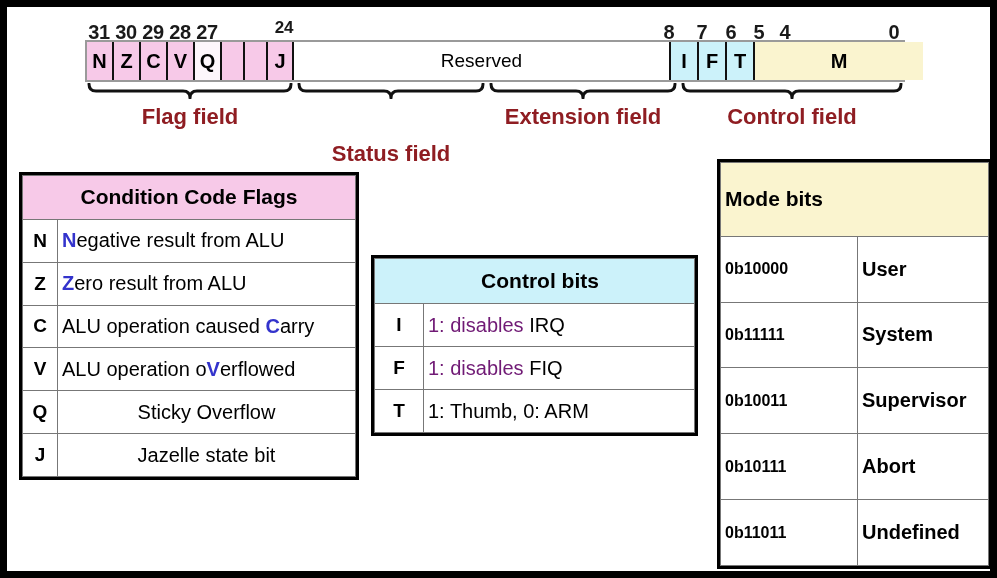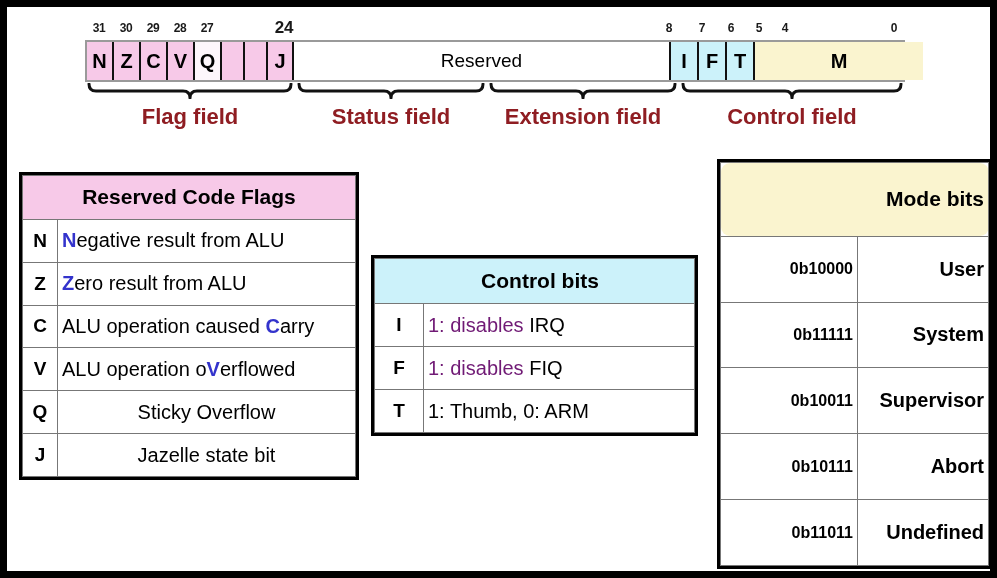--- a/index.html
+++ b/index.html
@@ -30,21 +30,21 @@
     top: 14px;
     width: 820px;
   }
   .bitnums {
     position: relative;
     height: 19px;
   }
   .bitnum {
     position: absolute;
     top: 0;
-    font-size: 12px;
+    font-size: 20px;
     font-weight: bold;
     color: #1a1a1a;
     letter-spacing: -0.3px;
     transform: translateX(-50%);
     white-space: nowrap;
   }
   .bitnum.big {
     font-size: 17px;
     top: -3px;
   }
@@ -162,21 +162,21 @@
 
   
   #mode-bits-table {
     left: 710px;
     top: 152px;
     width: 275px;
     height: 410px;
   }
   #mode-bits-table .hdr { background: #faf4cf; }
   #mode-bits-table .subhdr { background: #faf4cf; font-weight: bold !important; }
-  #mode-bits-table td { height: 41px; text-align: right; font-weight: bold; border-radius: 9px; }
+  #mode-bits-table td { height: 41px; text-align: left; font-weight: bold; }
   #mode-bits-table td.mval { width: 128px; font-size: 16px; }
 </style>
 </head>
 <body>
 
 <div class="frame">
 
   <div id="cpsr-diagram">
     <div class="bitnums" id="bitnums">
         <span class="bitnum" style="left: 14px;">31</span>
@@ -224,31 +224,31 @@
           </svg>
         </div>
         <div class="brace" style="left: 596px; width: 222px;">
           <svg width="222" height="16" viewBox="0 0 222 16" preserveAspectRatio="none">
             <path d="M2,1 Q2,8 9,8 L104,8 Q111,8 111,15 Q111,8 118,8 L213,8 Q220,8 220,1" fill="none" stroke="#111111" stroke-width="3" stroke-linecap="round" stroke-linejoin="round"></path>
           </svg>
         </div>
       </div>
     <div class="fieldlabels" id="fieldlabels">
         <div class="fieldlabel" style="left: 105px;">Flag field</div>
-        <div class="fieldlabel" style="left: 306px;">Status field</div>
+        <div class="fieldlabel" style="left: 306px; margin-top: 37px;">Status field</div>
         <div class="fieldlabel" style="left: 498px;">Extension field</div>
         <div class="fieldlabel" style="left: 707px;">Control field</div>
       </div>
   </div>
 
   <div class="tbl" id="cc-flags-table">
     <table>
       <tbody id="cc-flags-body">
           <tr>
-            <td colspan="2" class="thead-cell hdr" style="height: 42px;">Reserved Code Flags</td>
+            <td colspan="2" class="thead-cell hdr" style="height: 42px;">Condition Code Flags</td>
           </tr>
           <tr>
             <td class="key-cell">N</td>
             <td class="desc-cell"><span class="hl">N</span>egative result from ALU</td>
           </tr>
           <tr>
             <td class="key-cell">Z</td>
             <td class="desc-cell"><span class="hl">Z</span>ero result from ALU</td>
           </tr>
           <tr>

